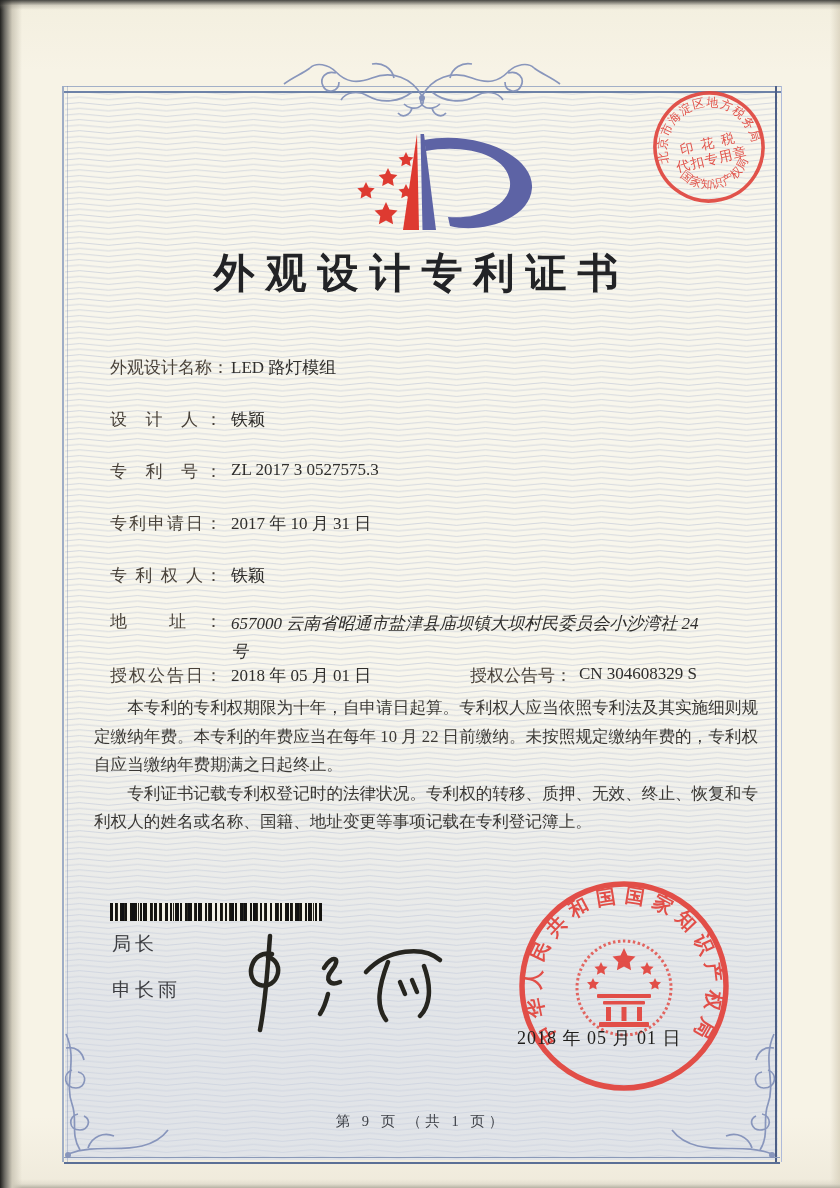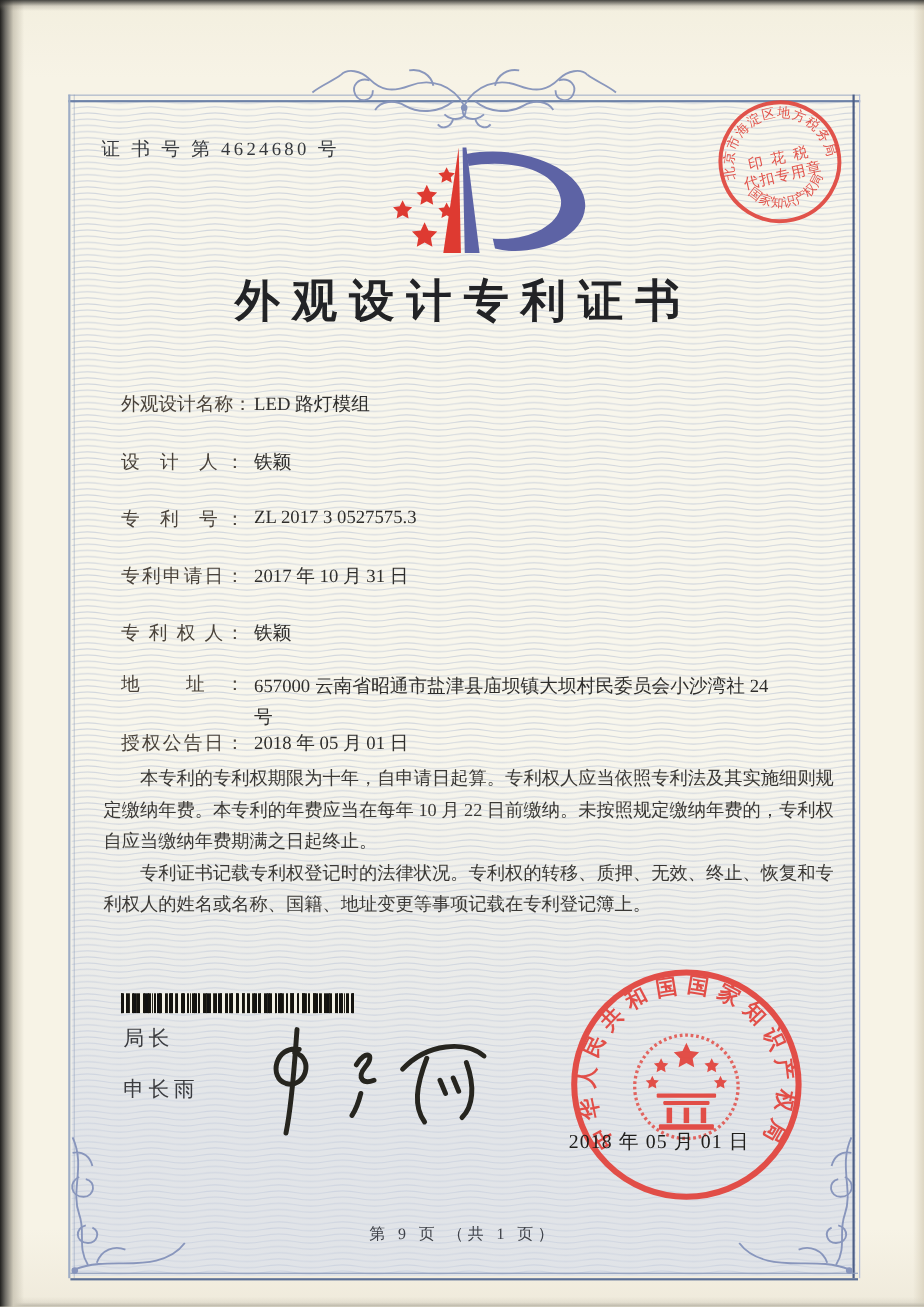--- a/index.html
+++ b/index.html
@@ -41,21 +41,21 @@
 
   .abs{position:absolute;}
   .cert-no{left:92px;top:124px;font-size:17px;letter-spacing:3px;color:#35383c;}
   .title{left:65px;right:62px;top:246px;text-align:center;font-size:41px;
     font-weight:600;letter-spacing:11px;color:#222326;}
 
   .frow{left:110px;font-size:17px;color:#3c3a36;white-space:nowrap;}
   .flabel{display:inline-block;width:112px;text-align:justify;text-align-last:justify;
     color:#49423a;vertical-align:top;}
   .fvalue{margin-left:9px;color:#2f2e2c;}
-  .fvalue.wrap{display:inline-block;width:482px;white-space:normal;line-height:28px;vertical-align:top;}
+  .fvalue.wrap{display:inline-block;width:482px;white-space:normal;line-height:28px;vertical-align:top;font-style:italic;}
 
   .body-text{left:94px;width:664px;top:694px;font-size:16.6px;line-height:28.6px;
     color:#3a3835;text-align:justify;}
   .body-text p{margin:0;text-indent:2em;}
 
   .barcode{left:110px;top:903px;width:212px;height:18px;
     background:
       repeating-linear-gradient(90deg,#15140f 0 2px,rgba(0,0,0,0) 2px 5px),
       repeating-linear-gradient(90deg,#2a2820 0 1px,rgba(0,0,0,0) 1px 7px),
       repeating-linear-gradient(90deg,#111 0 3px,#f3f1e6 3px 11px);}
@@ -123,21 +123,20 @@
       <path d="M8,4 C20,30 6,52 14,74 C20,90 12,104 22,120"></path>
       <path d="M14,40 c-10,4 -8,18 4,18 c10,0 12,-14 2,-16"></path>
       <path d="M20,84 c-10,2 -10,16 2,16 c8,0 12,-10 4,-14"></path>
       <path d="M10,124 C36,114 60,122 84,116 c12,-3 20,-8 26,-16"></path>
       <path d="M30,118 c4,-12 16,-16 26,-12"></path>
       <path d="M8,18 c10,-2 16,4 18,12"></path>
       <circle cx="10" cy="125" r="3" fill="#8492ba" stroke="none"></circle>
     </g>
   </svg>
 
-  <div class="abs cert-no">证 书 号 第 4624680 号</div>
 
   <svg class="abs" style="left:348px;top:120px;" width="196" height="128" viewBox="0 0 196 128" xmlns="http://www.w3.org/2000/svg">
     <g fill="#de3a31">
       <path d="M38,82 l3.5,7.5 8,1 -5.8,5.8 1.4,8 -7.1,-3.9 -7.1,3.9 1.4,-8 -5.8,-5.8 8,-1 z"></path>
       <path d="M18,62 l2.7,5.5 6,0.8 -4.3,4.3 1,6 -5.4,-3 -5.4,3 1,-6 -4.3,-4.3 6,-0.8 z"></path>
       <path d="M40,48 l2.9,6 6.5,0.9 -4.7,4.7 1.1,6.5 -5.8,-3.2 -5.8,3.2 1.1,-6.5 -4.7,-4.7 6.5,-0.9 z"></path>
       <path d="M58,64 l2.3,4.7 5.2,0.7 -3.7,3.7 0.9,5.1 -4.7,-2.5 -4.7,2.5 0.9,-5.1 -3.7,-3.7 5.2,-0.7 z"></path>
       <path d="M58,32 l2.3,4.7 5.2,0.7 -3.7,3.7 0.9,5.1 -4.7,-2.5 -4.7,2.5 0.9,-5.1 -3.7,-3.7 5.2,-0.7 z"></path>
       <polygon points="69,14 55,110 71,110"></polygon>
     </g>
@@ -183,20 +182,23 @@
     <span class="flabel">专利申请日：</span><span class="fvalue">2017 年 10 月 31 日</span>
   </div>
   <div class="abs frow" style="top:564px;">
     <span class="flabel">专 利 权 人：</span><span class="fvalue">铁颖</span>
   </div>
   <div class="abs frow" style="top:610px;">
     <span class="flabel">地 址：</span><span class="fvalue wrap">657000 云南省昭通市盐津县庙坝镇大坝村民委员会小沙湾社 24 号</span>
   </div>
   <div class="abs frow" style="top:664px;">
     <span class="flabel">授权公告日：</span><span class="fvalue">2018 年 05 月 01 日</span>
+  </div>
+  <div class="abs frow" style="left:470px;top:664px;">
+    <span class="flabel" style="width:100px;">授权公告号：</span><span class="fvalue">CN 304608329 S</span>
   </div>
 
   <div class="abs body-text">
     <p>本专利的专利权期限为十年，自申请日起算。专利权人应当依照专利法及其实施细则规定缴纳年费。本专利的年费应当在每年 10 月 22 日前缴纳。未按照规定缴纳年费的，专利权自应当缴纳年费期满之日起终止。</p>
     <p>专利证书记载专利权登记时的法律状况。专利权的转移、质押、无效、终止、恢复和专利权人的姓名或名称、国籍、地址变更等事项记载在专利登记簿上。</p>
   </div>
 
   <div class="abs barcode"></div>
 
   <div class="abs sig-title">局长</div>

